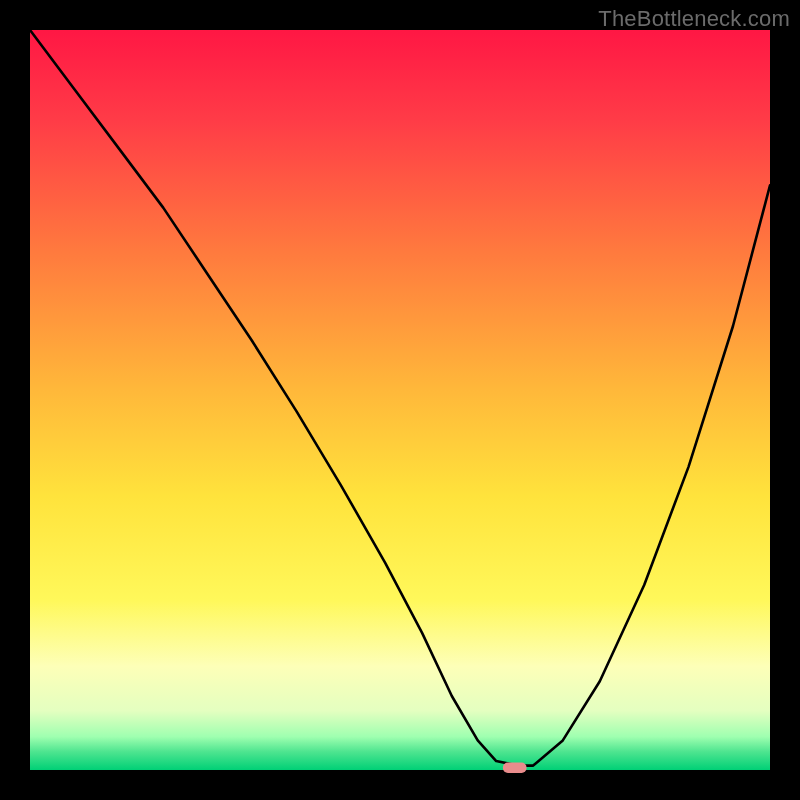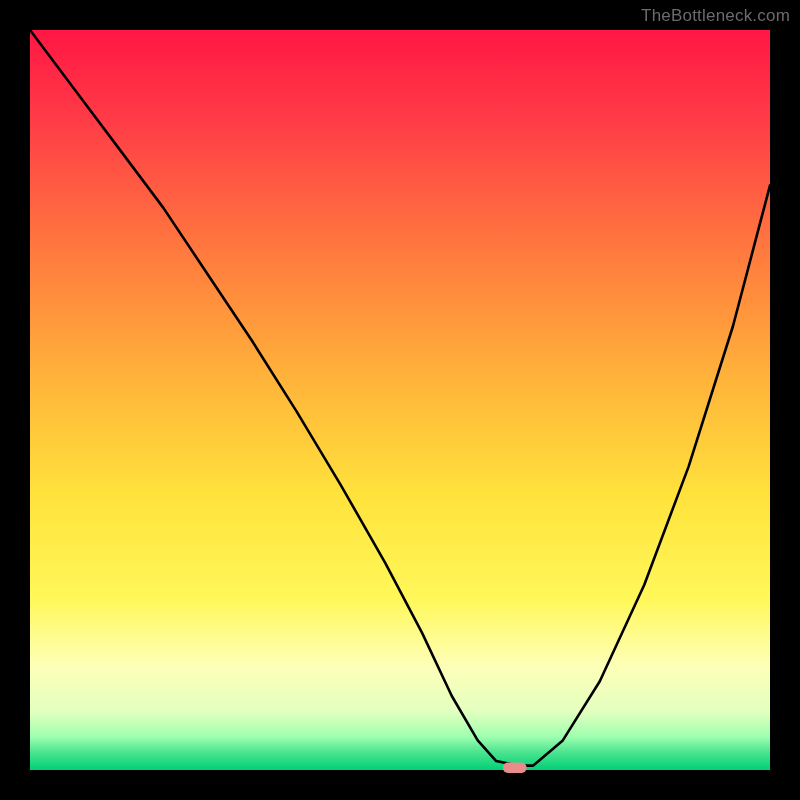--- a/index.html
+++ b/index.html
@@ -15,21 +15,21 @@
     position: relative;
     width: 800px;
     height: 800px;
     background: #000;
   }
   .watermark {
     position: absolute;
     top: 6px;
     right: 10px;
     color: #6b6b6b;
-    font-size: 17px;
+    font-size: 22px;
     font-weight: 500;
     letter-spacing: 0.2px;
     user-select: none;
   }
   svg {
     position: absolute;
     top: 0;
     left: 0;
   }
 </style>

